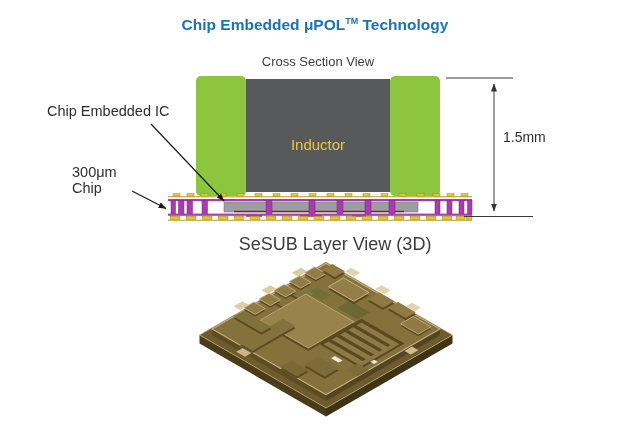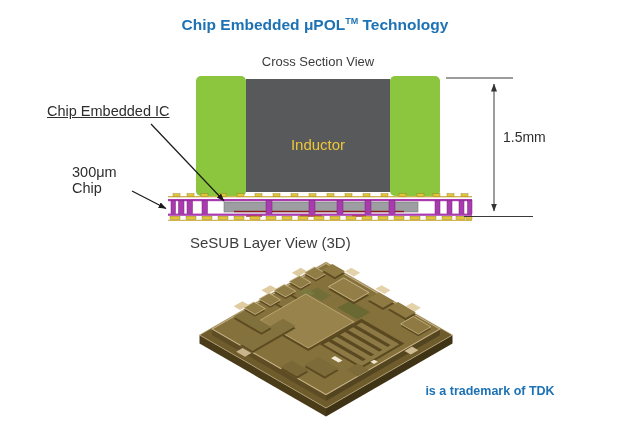--- a/index.html
+++ b/index.html
@@ -4,24 +4,24 @@
 <style>
   html,body{margin:0;padding:0;background:#fff;}
   .slide{position:relative;width:630px;height:440px;background:#ffffff;
          font-family:"Liberation Sans",sans-serif;overflow:hidden;}
   .slide svg{position:absolute;left:0;top:0;}
   .label{position:absolute;color:var(--c-text_dark);}
   .title{position:absolute;left:0;top:16px;width:630px;text-align:center;
          font-size:15.5px;font-weight:bold;color:var(--c-brand_blue);}
   .title sup{font-size:9px;font-weight:bold;vertical-align:super;}
   .cs-label{left:160px;top:54px;width:316px;text-align:center;font-size:13px;color:#3c3c3c;}
-  .ic-label{left:47px;top:103px;font-size:14.5px;text-decoration:underline;}
+  .ic-label{left:47px;top:103px;font-size:14.5px;}
   .sesub-label{left:72px;top:164px;font-size:14.5px;line-height:16px;}
   .dim-label{left:503px;top:129px;font-size:14px;}
-  .lv-label{left:190px;top:234px;width:290px;text-align:left;font-size:15px;color:#3c3c3c;}
+  .lv-label{left:190px;top:234px;width:290px;text-align:center;font-size:18px;color:#3c3c3c;}
   .tm-note{position:absolute;left:414px;top:383px;width:152px;text-align:center;
            font-size:12.5px;font-weight:bold;color:var(--c-brand_blue);line-height:16px;}
   .tm-note sup{font-size:7.5px;vertical-align:super;}
   text{font-family:"Liberation Sans",sans-serif;}
 </style>
 </head>
 <body>
 
 <div class="slide">
 
@@ -228,15 +228,14 @@
   <div class="label ic-label">Chip Embedded IC</div>
   <div class="label sesub-label">
     <div>300μm</div>
     <div>Chip</div>
   </div>
   <div class="label dim-label">1.5mm</div>
 
   <div class="label lv-label">SeSUB Layer View (3D)</div>
 
   <div class="tm-note">
-    <div>is a trademark of TDK</div>
   </div>
 </div>
 
 </body></html>

